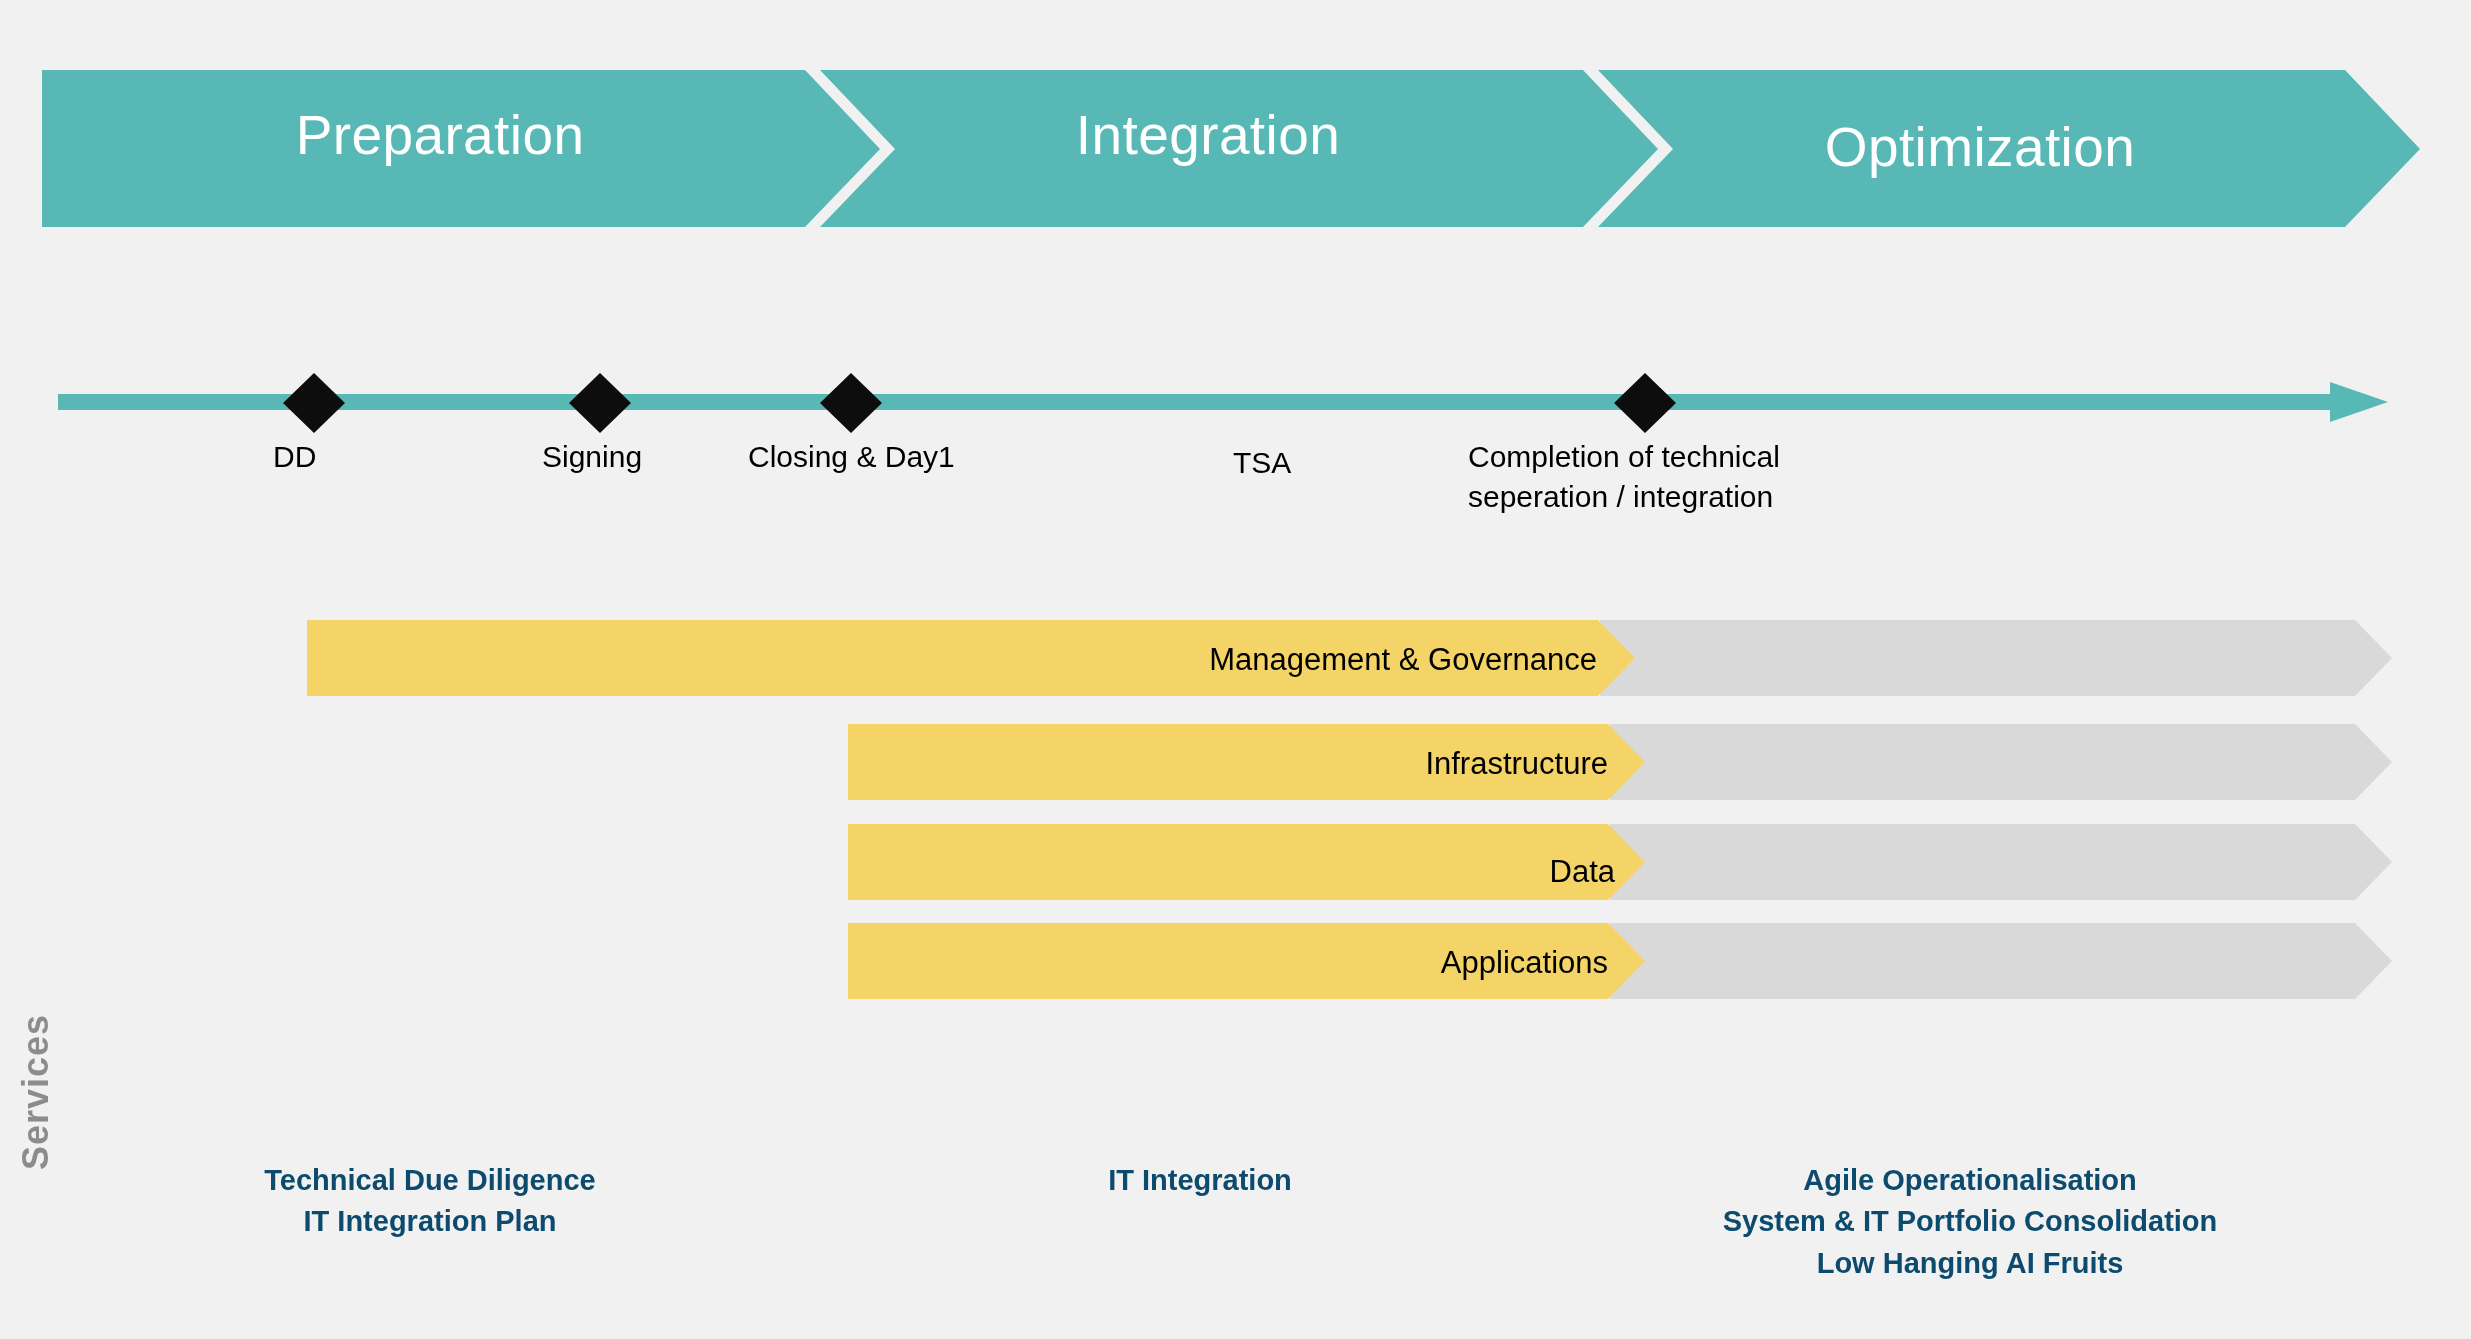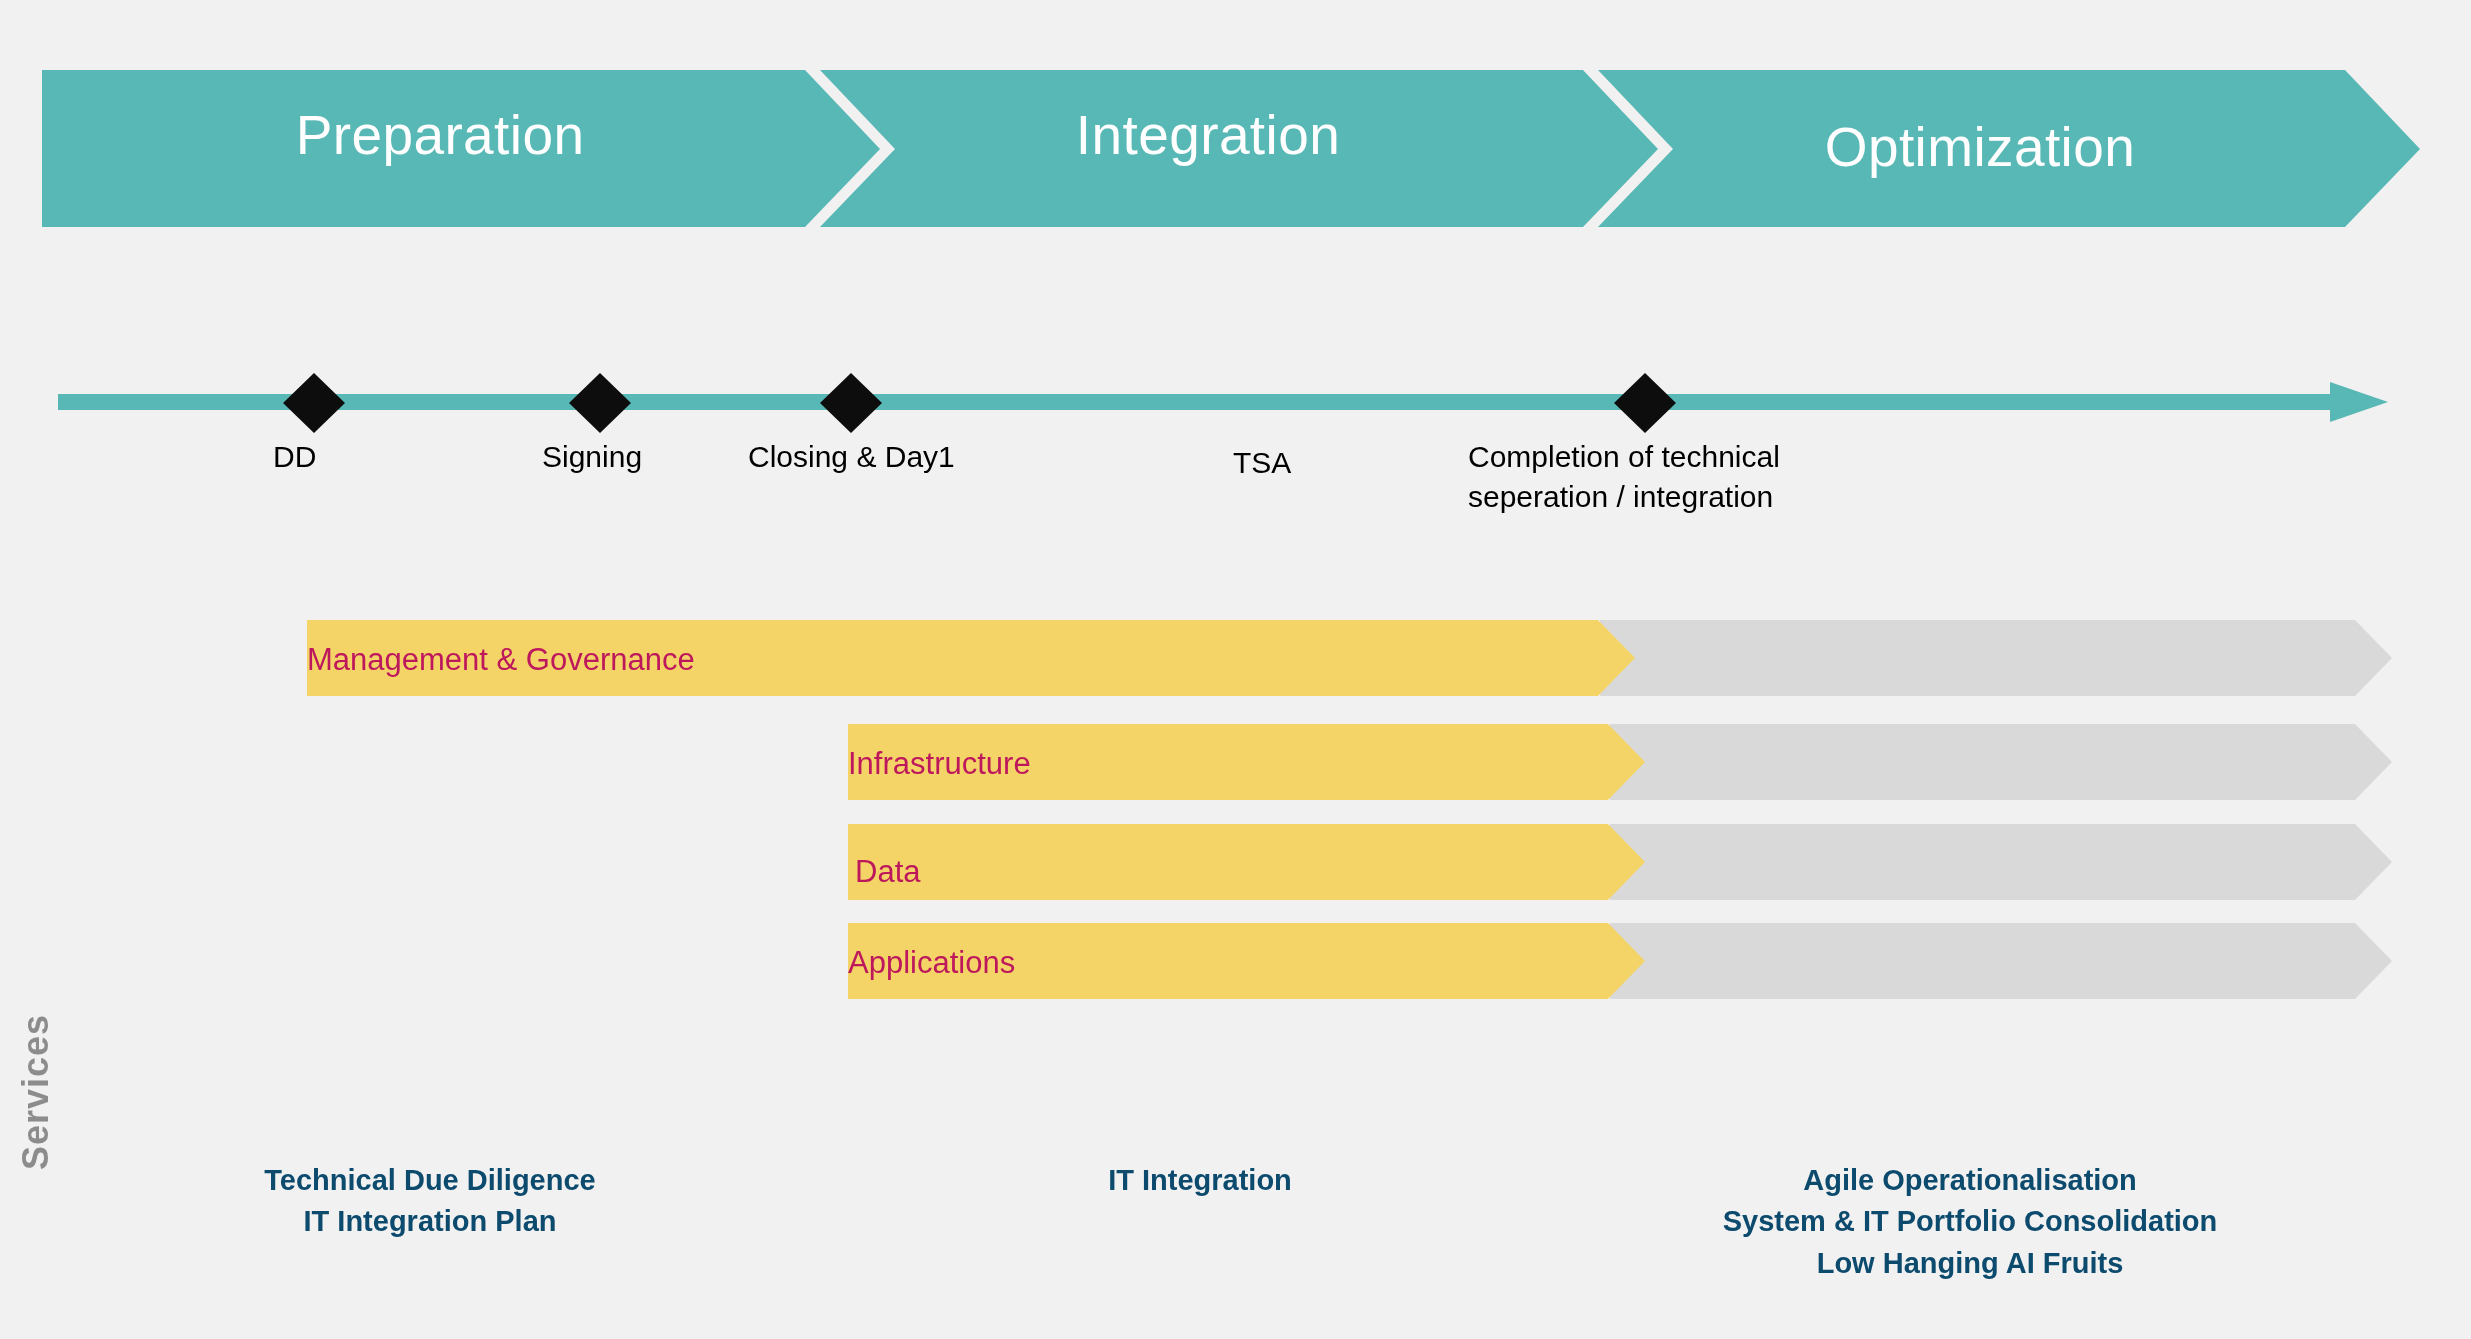--- a/index.html
+++ b/index.html
@@ -54,23 +54,23 @@
   
   #workstreams {
     position: absolute;
     left: 0; top: 600px;
     width: 2471px;
     height: 420px;
   }
   .ws-label {
     position: absolute;
     font-size: 31px;
-    color: #be185d;
+    color: #000000;
     white-space: nowrap;
-    text-align: left;
+    text-align: right;
     line-height: 1;
   }
 
   
   #services {
     position: absolute;
     left: 0; top: 1060px;
     width: 2471px;
     height: 279px;
   }

